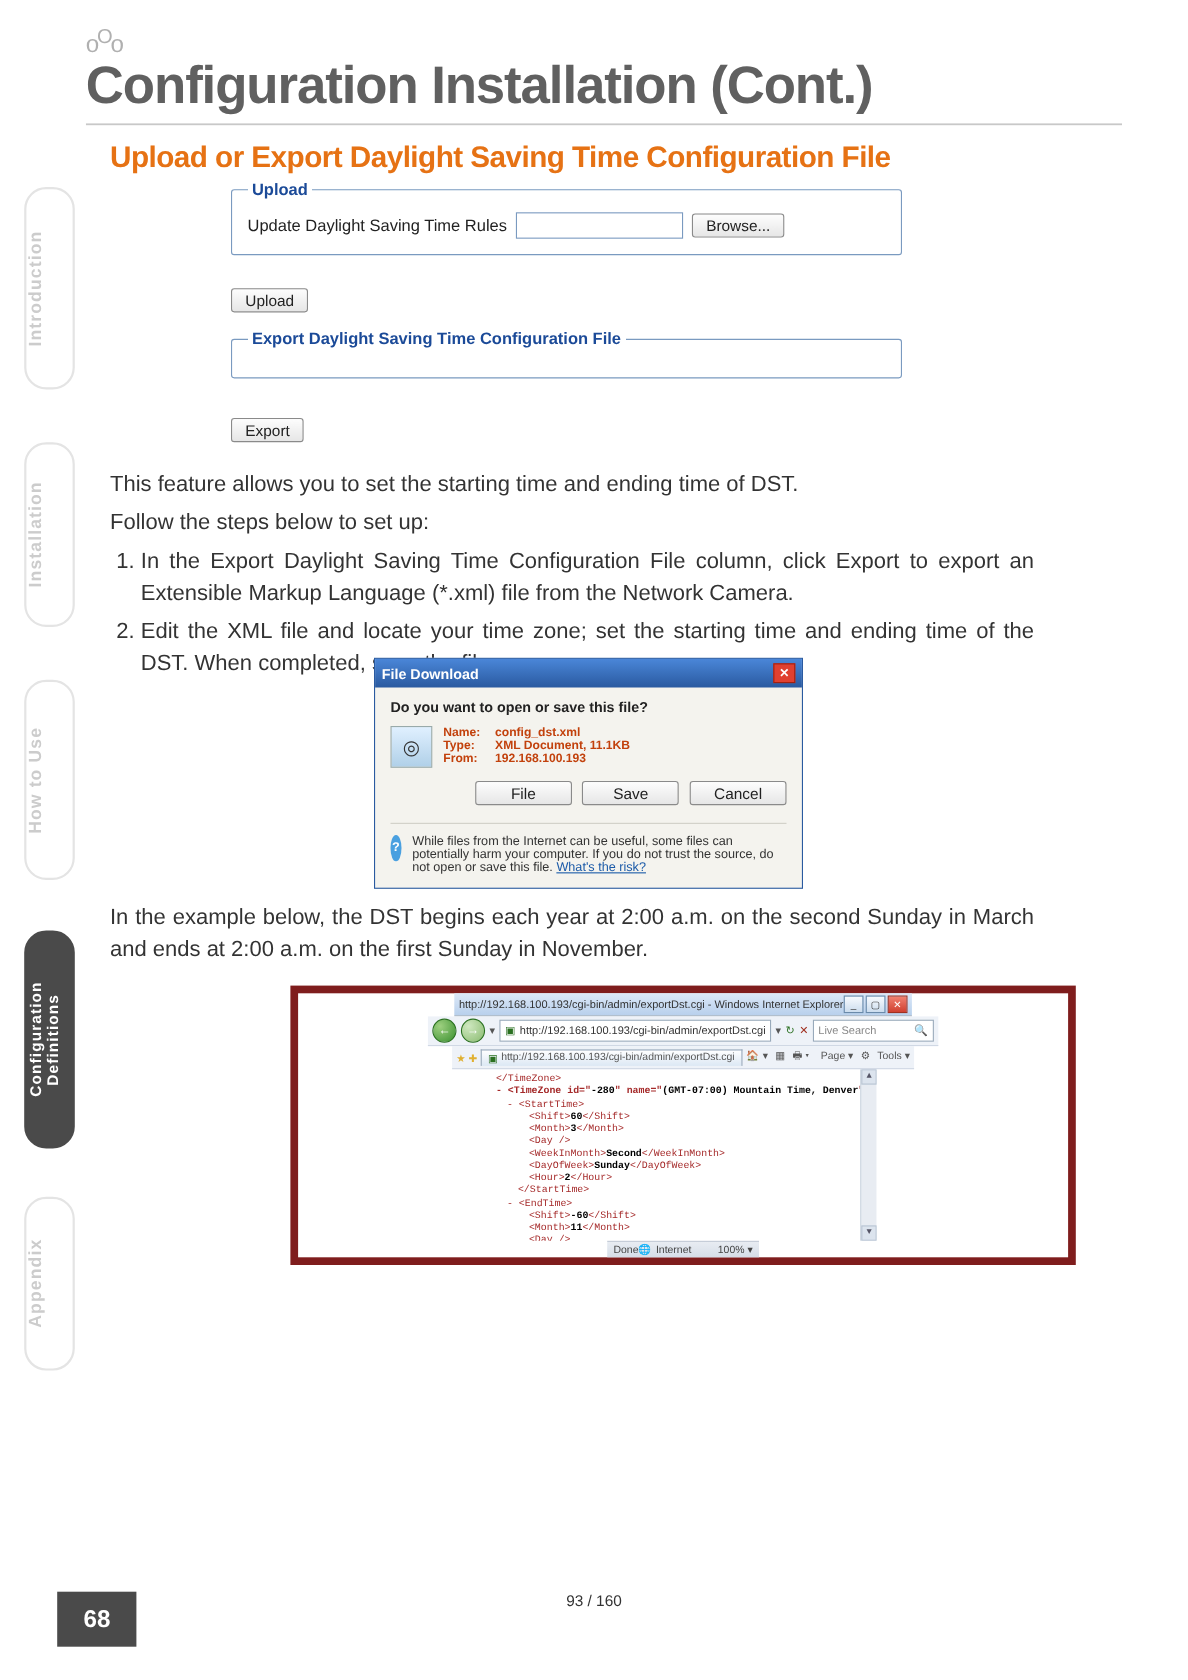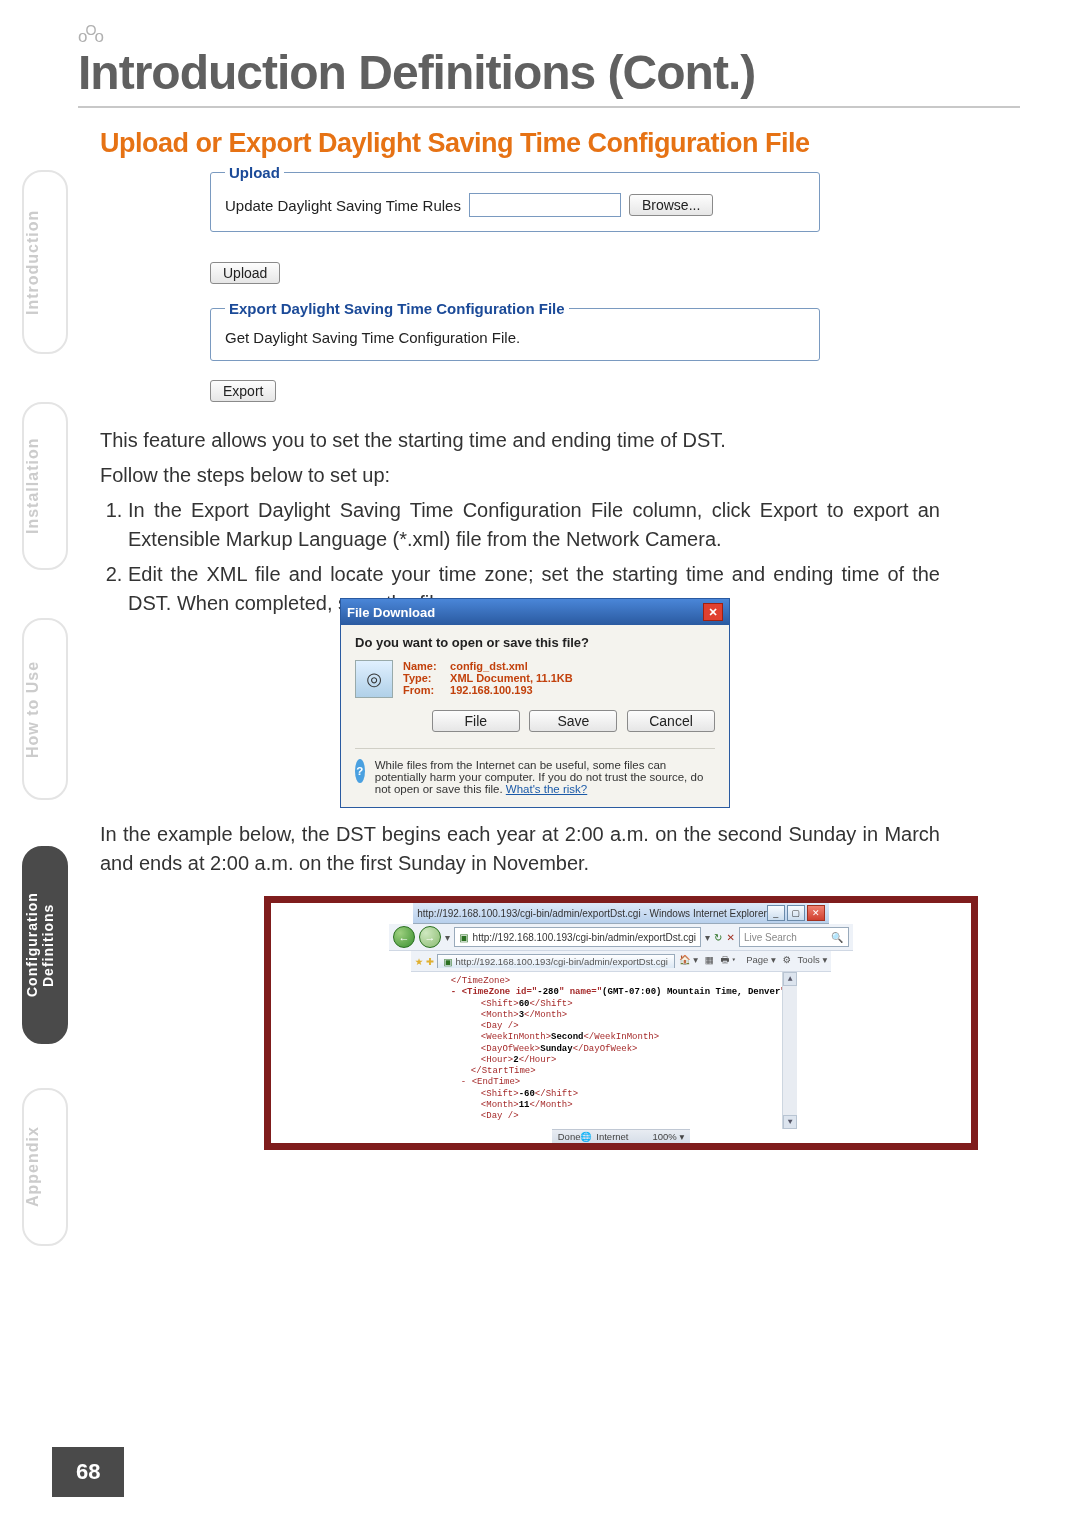--- a/index.html
+++ b/index.html
@@ -19,21 +19,21 @@
     box-sizing: border-box;
   }
   
   .header-area {
     position: absolute;
     left: 78px;
     right: 60px;
     top: 22px;
   }
   .bubbles {
-    font-size: 17px;
+    font-size: 22px;
     letter-spacing: -2px;
     color: #b0b0b0;
   }
   .page-title {
     font-family: "Arial Black", Arial, sans-serif;
     font-weight: 900;
     font-size: 48px;
     color: #606060;
     letter-spacing: -1px;
     margin-top: -2px;
@@ -352,21 +352,21 @@
     color: #333;
   }
 </style>
 </head>
 <body>
 
 <div class="page">
 
   <div class="header-area">
     <div class="bubbles">o<sup>O</sup>o</div>
-    <div class="page-title">Introduction Definitions (Cont.)</div>
+    <div class="page-title">Configuration Installation (Cont.)</div>
   </div>
 
   <div class="section-title">Upload or Export Daylight Saving Time Configuration File</div>
 
   <div class="ui-panel">
     <fieldset class="ui-fs">
       <legend>Upload</legend>
       <div class="row">
         <span>Update Daylight Saving Time Rules</span>
         <span class="file-input"></span>
@@ -374,23 +374,20 @@
       </div>
     </fieldset>
   </div>
   <div class="upload-btn-row">
     <span class="win-btn">Upload</span>
   </div>
 
   <div class="ui-panel" style="top:300px;">
     <fieldset class="ui-fs">
       <legend>Export Daylight Saving Time Configuration File</legend>
-      <div class="row">
-        <span>Get Daylight Saving Time Configuration File.</span>
-      </div>
     </fieldset>
   </div>
   <div class="export-btn-row">
     <span class="win-btn">Export</span>
   </div>
 
   <div class="body-text">
     <p>This feature allows you to set the starting time and ending time of DST.</p>
     <p>Follow the steps below to set up:</p>
     <ol>
@@ -470,20 +467,21 @@
         <span>▦</span>
         <span>🖶 ▾</span>
         <span><span>Page</span> ▾</span>
         <span>⚙ <span>Tools</span> ▾</span>
       </span>
     </div>
 
     <div class="ie-content">
       <div><span class="tag">&lt;/TimeZone&gt;</span></div>
       <div><span class="tz">- &lt;TimeZone id="</span><span class="val">-280</span><span class="tz">" name="</span><span class="val">(GMT-07:00) Mountain Time, Denver</span><span class="tz">"&gt;</span></div>
+      <div style="padding-left:10px;"><span class="tag">- &lt;StartTime&gt;</span></div>
       <div style="padding-left:30px;"><span class="tag">&lt;Shift&gt;</span><span class="txt">60</span><span class="tag">&lt;/Shift&gt;</span></div>
       <div style="padding-left:30px;"><span class="tag">&lt;Month&gt;</span><span class="txt">3</span><span class="tag">&lt;/Month&gt;</span></div>
       <div style="padding-left:30px;"><span class="tag">&lt;Day /&gt;</span></div>
       <div style="padding-left:30px;"><span class="tag">&lt;WeekInMonth&gt;</span><span class="txt">Second</span><span class="tag">&lt;/WeekInMonth&gt;</span></div>
       <div style="padding-left:30px;"><span class="tag">&lt;DayOfWeek&gt;</span><span class="txt">Sunday</span><span class="tag">&lt;/DayOfWeek&gt;</span></div>
       <div style="padding-left:30px;"><span class="tag">&lt;Hour&gt;</span><span class="txt">2</span><span class="tag">&lt;/Hour&gt;</span></div>
       <div style="padding-left:20px;"><span class="tag">&lt;/StartTime&gt;</span></div>
       <div style="padding-left:10px;"><span class="tag">- &lt;EndTime&gt;</span></div>
       <div style="padding-left:30px;"><span class="tag">&lt;Shift&gt;</span><span class="txt">-60</span><span class="tag">&lt;/Shift&gt;</span></div>
       <div style="padding-left:30px;"><span class="tag">&lt;Month&gt;</span><span class="txt">11</span><span class="tag">&lt;/Month&gt;</span></div>
@@ -507,15 +505,16 @@
 
   <div class="side-tab gray tab-intro">Introduction</div>
   <div class="side-tab gray tab-install">Installation</div>
   <div class="side-tab gray tab-howto">How to Use</div>
   <div class="side-tab active config tab-config">
     <span>Configuration</span><br>
     <span>Definitions</span>
   </div>
   <div class="side-tab gray tab-appendix">Appendix</div>
 
+  <div class="counter">93 / 160</div>
   <div class="pagenum">68</div>
 
 </div>
 
 </body></html>

